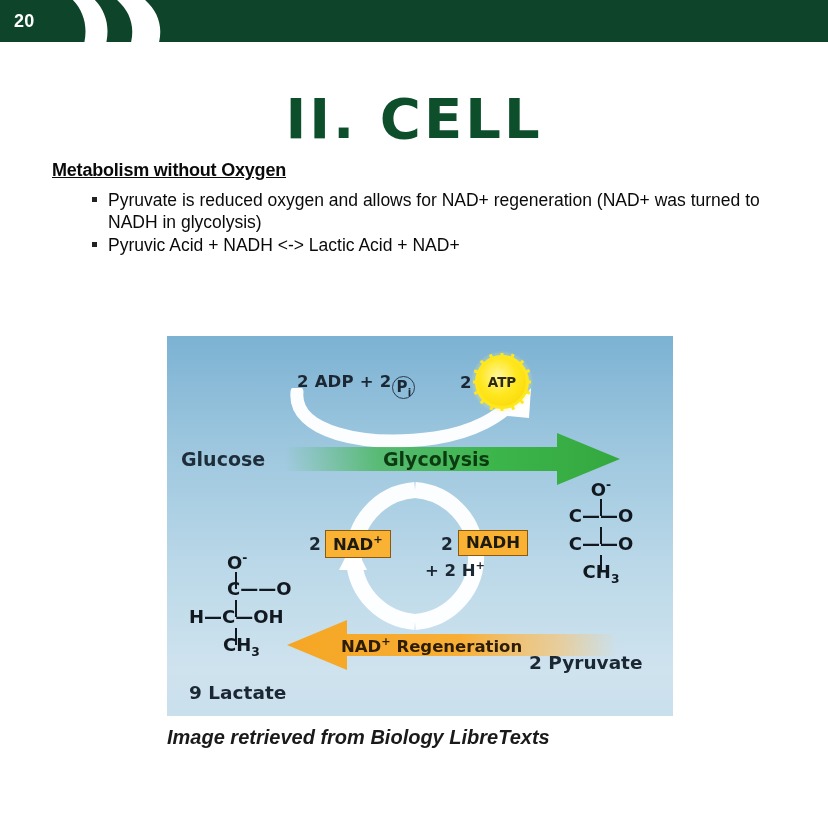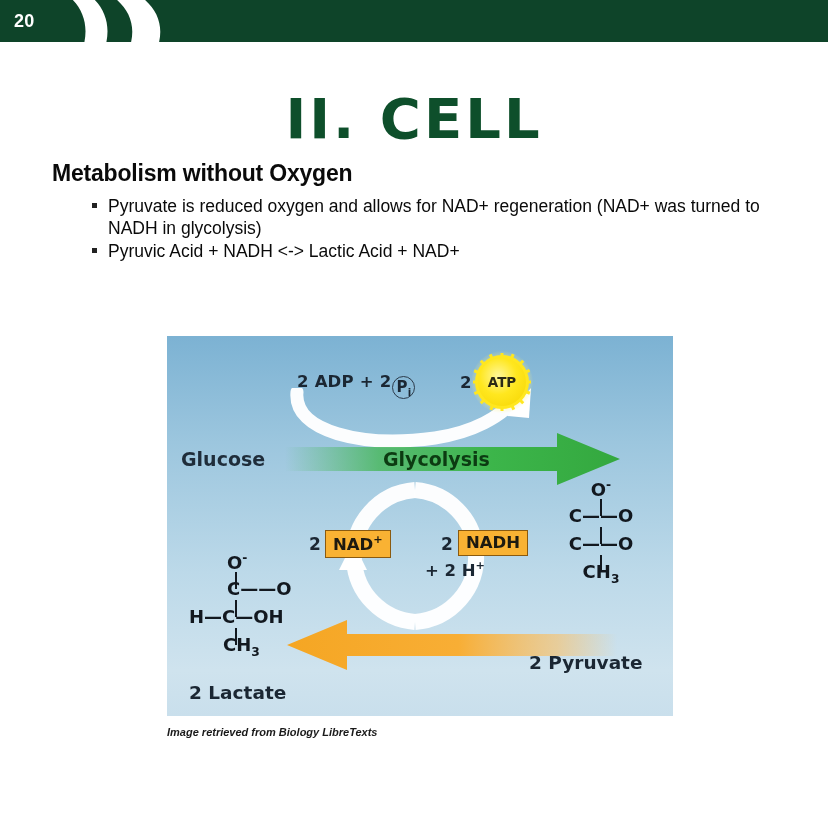--- a/index.html
+++ b/index.html
@@ -72,24 +72,25 @@
 
   
   .body-block {
     position: absolute;
     left: 52px;
     top: 160px;
     width: 720px;
     color: #0a0a0a;
   }
   .heading-1 {
-    font-size: 23px;
+    font-size: 18px;
     font-weight: bold;
     letter-spacing: -0.2px;
     margin: 0 0 8px 0;
+    text-decoration: underline;
   }
   .lvl2 {
     position: relative;
     padding-left: 28px;
     font-size: 17.5px;
     line-height: 1.26;
     margin-top: 2px;
   }
   .lvl2 > .bullet {
     position: absolute;
@@ -256,21 +257,21 @@
     left: 174px; top: 299px;
     font-size: 16.5px;
     color: #2e1d05;
   }
 
   
   .caption {
     position: absolute;
     left: 167px;
     top: 726px;
-    font-size: 11px;
+    font-size: 20px;
     font-weight: bold;
     font-style: italic;
     color: #1a1a1a;
   }
 </style>
 </head>
 <body>
 
 <div class="header">
   <svg class="header-swoosh" viewBox="0 0 120 58" preserveAspectRatio="none">
@@ -377,28 +378,29 @@
     <div class="row" style="text-align:center;">CH<span class="sub">3</span></div>
   </div>
   <div class="fig-label pyr-name">2 Pyruvate</div>
 
   <div class="struct lac-struct">
     <div class="row" style="padding-left:38px;">O<span class="sup">-</span><span class="bondv" style="left:46px;top:20px;"></span></div>
     <div class="row" style="padding-left:38px;">C——O<span class="bondv" style="left:46px;top:20px;"></span></div>
     <div class="row" style="padding-left:0px;">H—C—OH<span class="bondv" style="left:46px;top:20px;"></span></div>
     <div class="row" style="padding-left:34px;">CH<span class="sub">3</span></div>
   </div>
-  <div class="fig-label lac-name">2 Lactate</div>
+  <div class="fig-label lac-name">9 Lactate</div>
 
   <svg class="regen-arrow" viewBox="0 0 330 50" preserveAspectRatio="none">
     <defs>
       <linearGradient id="og" x1="0" y1="0" x2="1" y2="0">
         <stop offset="0%" stop-color="#f5a623" stop-opacity="1"></stop>
         <stop offset="52%" stop-color="#f8ae35" stop-opacity="1"></stop>
         <stop offset="82%" stop-color="#f9c169" stop-opacity="0.62"></stop>
         <stop offset="100%" stop-color="#f9c169" stop-opacity="0"></stop>
       </linearGradient>
     </defs>
     <path d="M330 14 L60 14 L60 0 L0 25 L60 50 L60 36 L330 36 Z" fill="url(#og)"></path>
   </svg>
+  <div class="fig-label regen-text">NAD<span class="sup">+</span> Regeneration</div>
 </div>
 
 <div class="caption">Image retrieved from Biology LibreTexts</div>
 
 </body></html>

